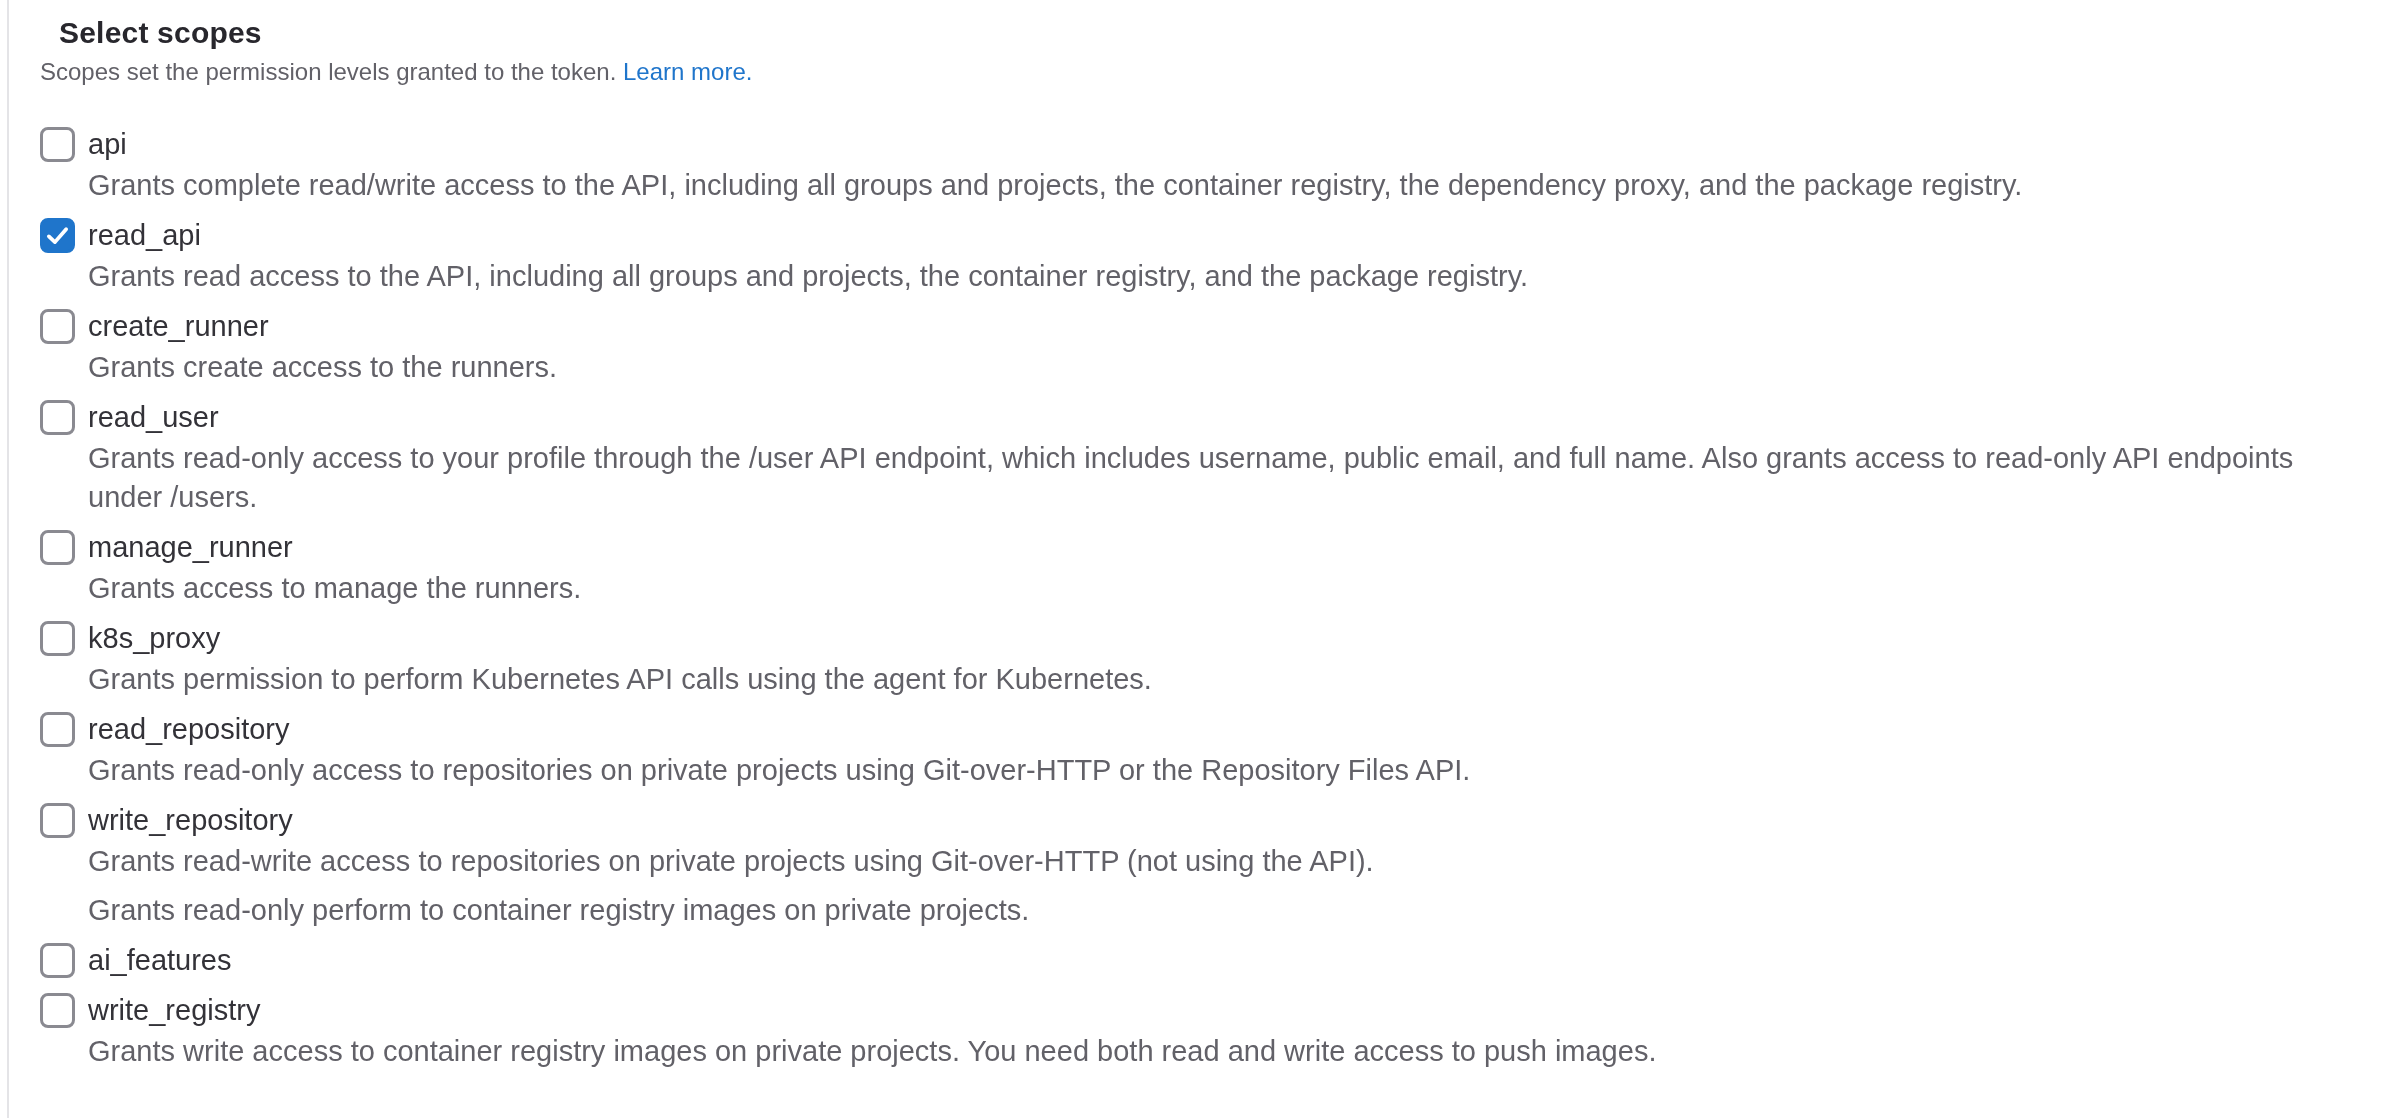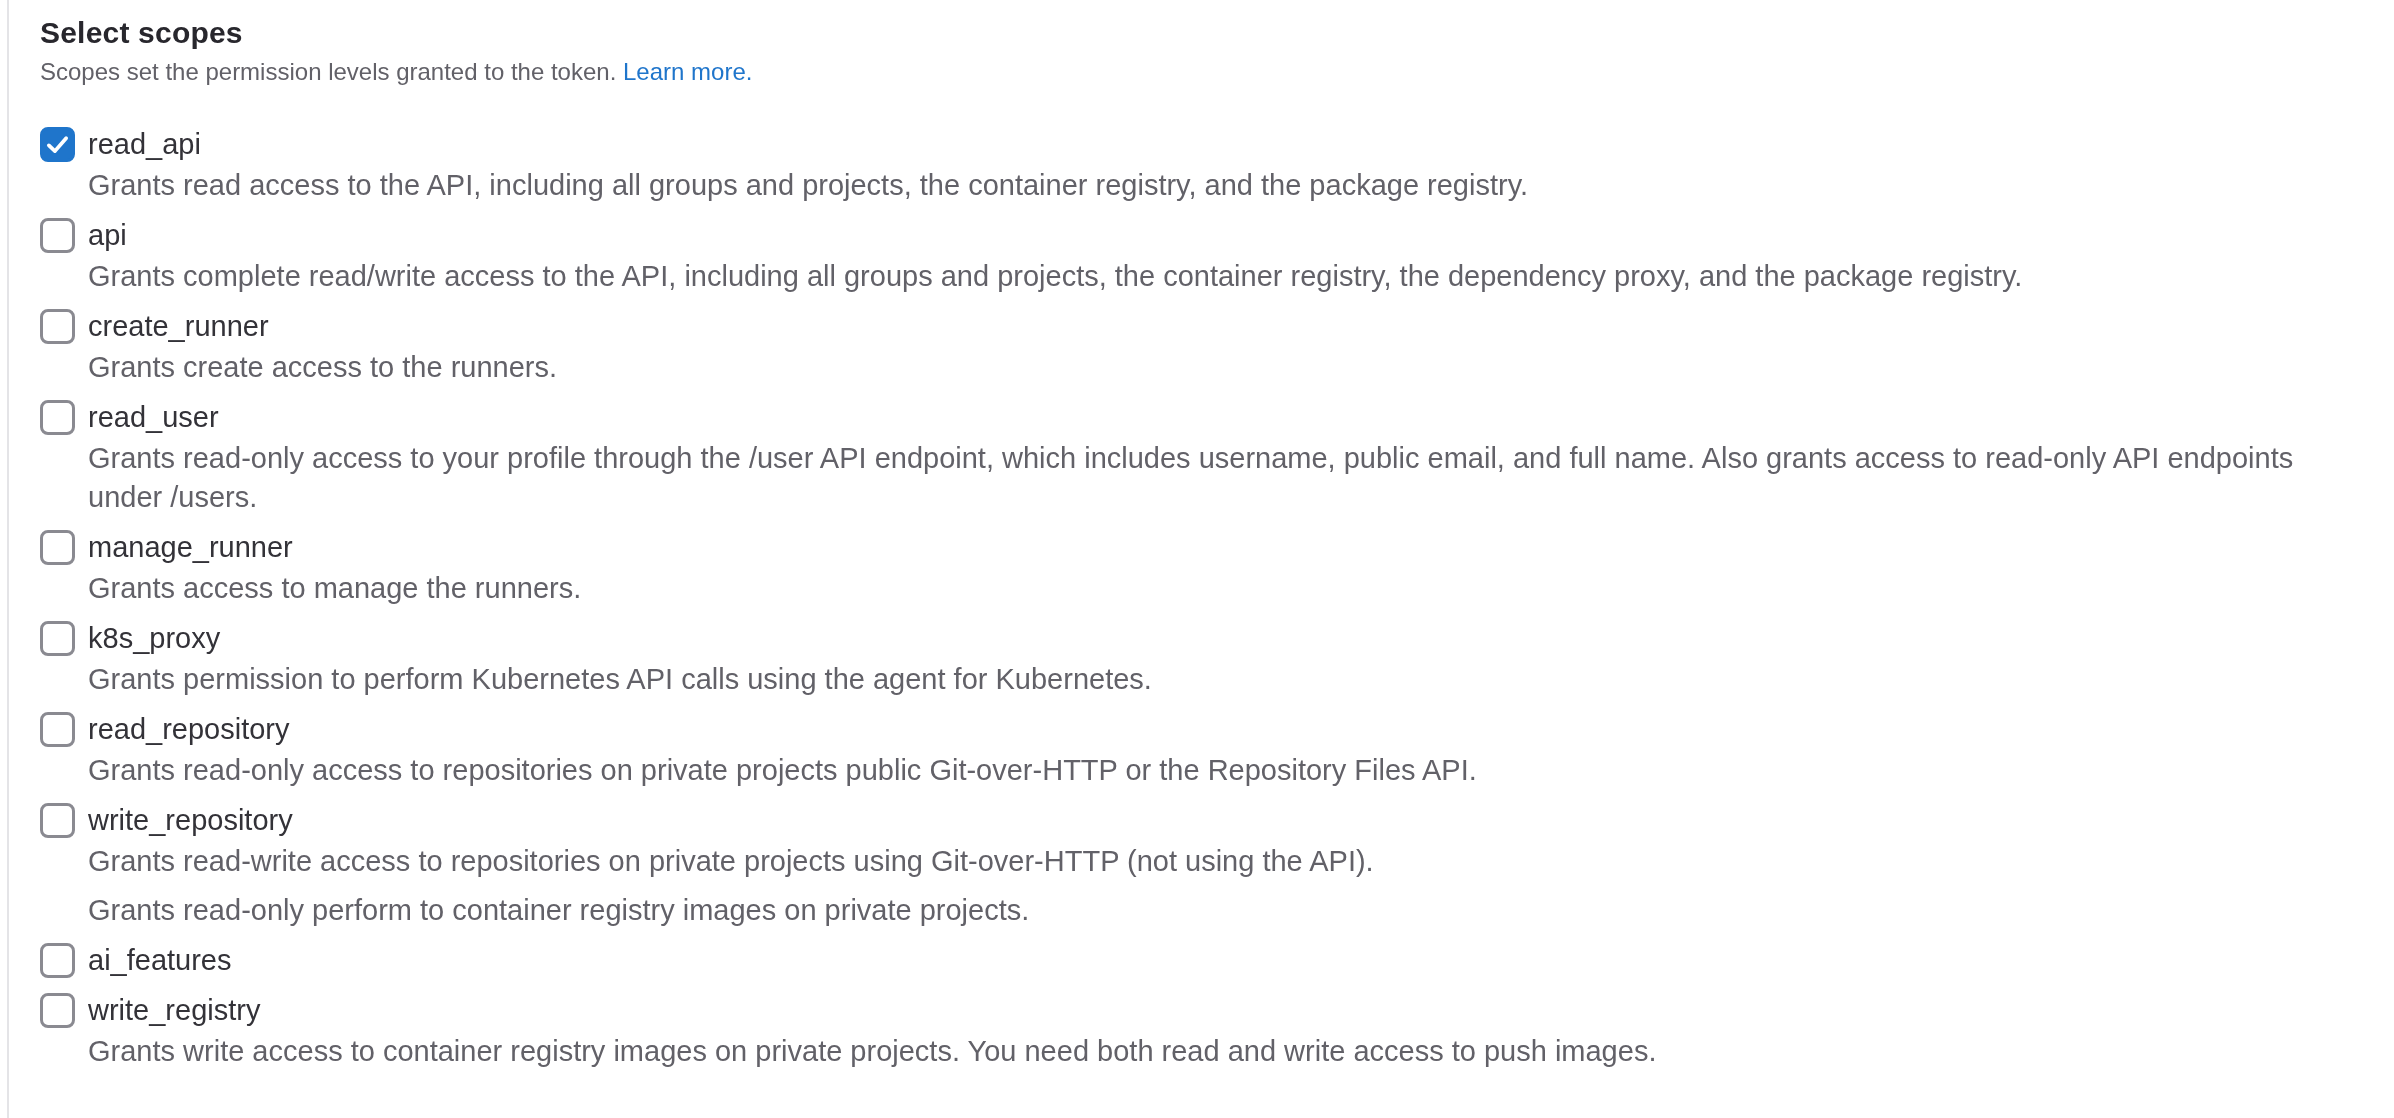--- a/index.html
+++ b/index.html
@@ -20,20 +20,21 @@
     position: absolute;
     left: 40px; top: 14px;
     width: 2330px;
   }
   .page-title {
     font-size: 30px;
     font-weight: 700;
     color: #28272d;
     line-height: 38px;
     letter-spacing: 0.2px;
+    margin-left: 19px;
   }
   .subtitle {
     font-size: 24px;
     color: #626168;
     line-height: 40px;
   }
   .learn-more {
     color: #1f75cb;
     text-decoration: none;
     cursor: pointer;
@@ -85,45 +86,45 @@
 
 <div class="content">
   <h2 class="page-title">Select scopes</h2>
   <p class="subtitle"><span>Scopes set the permission levels granted to the token.</span>
     <a class="learn-more" href="#">Learn more.</a>
   </p>
 
   <div class="scopes-list">
   <div class="scope-item">
     <div class="scope-label-row">
+      <span class="scope-checkbox" role="checkbox" aria-checked="false">
+        
+      </span>
+      <span class="scope-name">api</span>
+    </div>
+    <div class="scope-description">Grants complete read/write access to the API, including all groups and projects, the container registry, the dependency proxy, and the package registry.</div>
+  </div>
+
+  <div class="scope-item">
+    <div class="scope-label-row">
       <span class="scope-checkbox checked" role="checkbox" aria-checked="true">
         <svg width="23" height="23" viewBox="0 0 16 16" aria-hidden="true">
           <path d="M2 8.6 L6.2 12.6 L14 3.6" fill="none" stroke="#ffffff" stroke-width="2.6" stroke-linecap="round" stroke-linejoin="round"></path>
         </svg>
       </span>
       <span class="scope-name">read_api</span>
     </div>
     <div class="scope-description">Grants read access to the API, including all groups and projects, the container registry, and the package registry.</div>
   </div>
 
   <div class="scope-item">
     <div class="scope-label-row">
       <span class="scope-checkbox" role="checkbox" aria-checked="false">
         
       </span>
-      <span class="scope-name">api</span>
-    </div>
-    <div class="scope-description">Grants complete read/write access to the API, including all groups and projects, the container registry, the dependency proxy, and the package registry.</div>
-  </div>
-
-  <div class="scope-item">
-    <div class="scope-label-row">
-      <span class="scope-checkbox" role="checkbox" aria-checked="false">
-        
-      </span>
       <span class="scope-name">create_runner</span>
     </div>
     <div class="scope-description">Grants create access to the runners.</div>
   </div>
 
   <div class="scope-item">
     <div class="scope-label-row">
       <span class="scope-checkbox" role="checkbox" aria-checked="false">
         
       </span>
@@ -152,21 +153,21 @@
     <div class="scope-description">Grants permission to perform Kubernetes API calls using the agent for Kubernetes.</div>
   </div>
 
   <div class="scope-item">
     <div class="scope-label-row">
       <span class="scope-checkbox" role="checkbox" aria-checked="false">
         
       </span>
       <span class="scope-name">read_repository</span>
     </div>
-    <div class="scope-description">Grants read-only access to repositories on private projects public Git-over-HTTP or the Repository Files API.</div>
+    <div class="scope-description">Grants read-only access to repositories on private projects using Git-over-HTTP or the Repository Files API.</div>
   </div>
 
   <div class="scope-item">
     <div class="scope-label-row">
       <span class="scope-checkbox" role="checkbox" aria-checked="false">
         
       </span>
       <span class="scope-name">write_repository</span>
     </div>
     <div class="scope-description">Grants read-write access to repositories on private projects using Git-over-HTTP (not using the API).</div>

